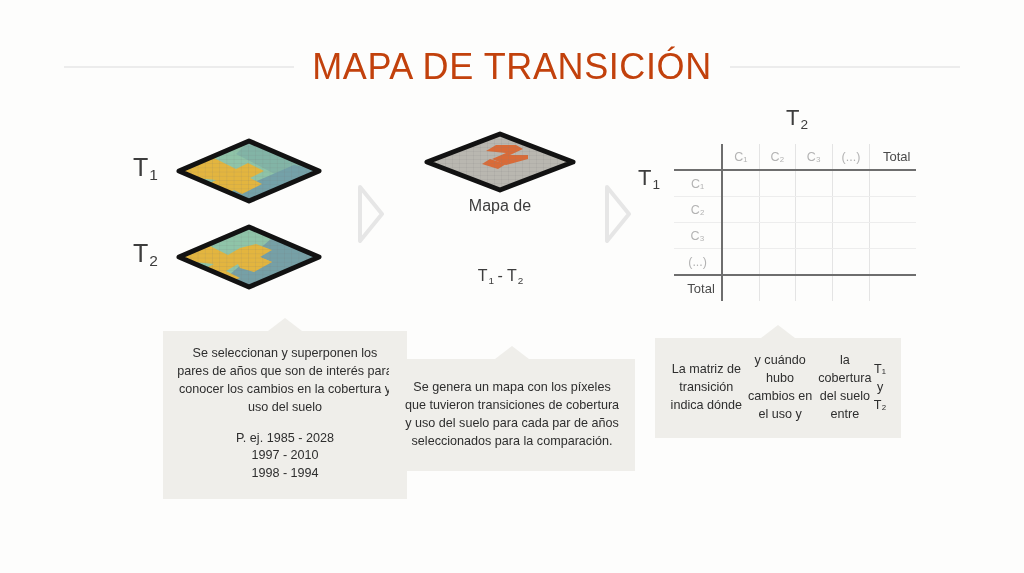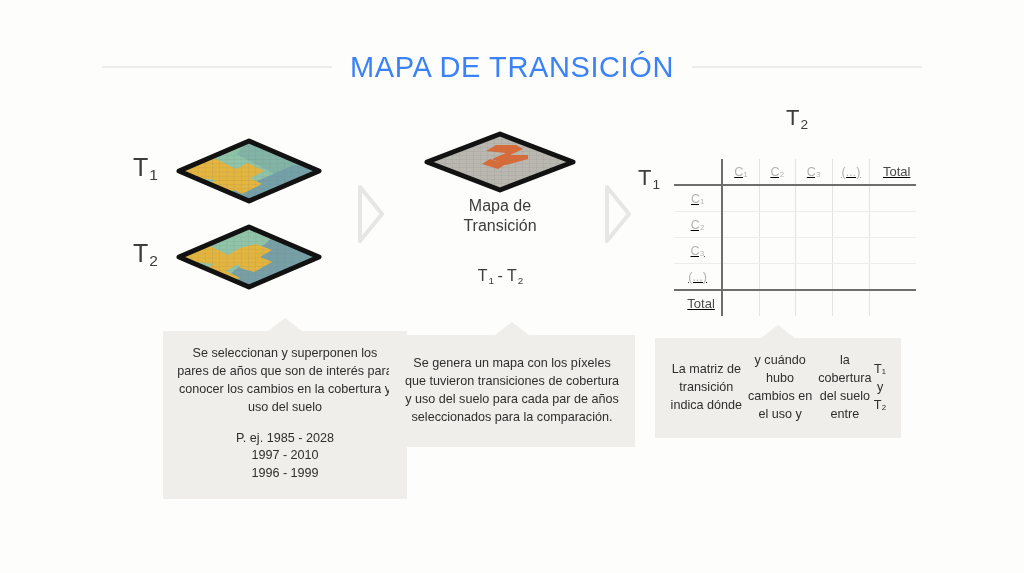--- a/index.html
+++ b/index.html
@@ -29,22 +29,22 @@
     gap: 18px;
   }
   .title-rule {
     height: 2px;
     background: #ececec;
     flex: 0 0 auto;
   }
   .title-rule.left  { width: 230px; }
   .title-rule.right { width: 230px; }
   .slide-title {
-    color: #3b82f6;
-    font-size: 29px;
+    color: #c2410c;
+    font-size: 36px;
     letter-spacing: 0.6px;
     white-space: nowrap;
     font-weight: 400;
   }
 
   
   .chevron {
     position: absolute;
     width: 26px;
     height: 58px;
@@ -122,24 +122,23 @@
   .matrix-left-label {
     position: absolute;
     left: 2px;
     top: 60px;
     color: #3d3d3d;
     font-size: 22px;
   }
   .matrix-table {
     position: absolute;
     left: 38px;
-    top: 54px;
+    top: 39px;
     border-collapse: collapse;
     table-layout: fixed;
-    text-decoration: underline;
   }
   .matrix-table th, .matrix-table td {
     width: 42px;
     height: 25px;
     padding: 0;
     font-weight: 400;
     font-size: 12.5px;
     text-align: center;
     color: #b3b3b3;
     border-right: 1px solid #e4e4e4;
@@ -270,21 +269,20 @@
 
     <polygon points="72,14 92,14 99,18 86,24 104,24 104,28 82,34 68,28 82,22 62,20" fill="#d96b38"></polygon>
     <polygon points="66,28 82,33 74,38 58,33" fill="#d96b38"></polygon>
     <rect x="0" y="0" width="152" height="62" fill="url(#grid3)"></rect>
   </g>
   <polygon points="76,3 149,31 76,59 3,31" fill="none" stroke="#121212" stroke-width="5" stroke-linejoin="round"></polygon>
 </svg>
 
 <div class="mid-caption" style="left:380px; top:196px;">
   <div>Mapa de</div>
-  <div>Transición</div>
 </div>
 
 <div class="mid-sub" style="left:380px; top:268px;">
   <span>T</span><sub>1</sub><span> - </span><span>T</span><sub>2</sub>
 </div>
 
 <div class="chevron" style="left:605px; top:185px;">
   <svg viewBox="0 0 26 58" aria-hidden="true">
     <polygon points="2,2 24,29 2,56" fill="none" stroke="#e6e6e6" stroke-width="4" stroke-linejoin="round"></polygon>
   </svg>
@@ -351,24 +349,24 @@
     </tbody>
   </table>
 </div>
 
 <div class="note" style="left:127px; top:331px; width:244px; height:168px;margin-left:36px;">
   <div class="pointer"></div>
   <p>Se seleccionan y superponen los pares de años que son de interés para conocer los cambios en la cobertura y uso del suelo</p>
   <div class="spacer"></div>
   <p>P. ej. 1985 - 2028</p>
   <p>1997 - 2010</p>
-  <p>1996 - 1999</p>
-</div>
-
-<div class="note" style="left:389px; top:335px; width:246px; height:112px; display:flex; align-items:center; justify-content:center;">
+  <p>1998 - 1994</p>
+</div>
+
+<div class="note" style="left:389px; top:359px; width:246px; height:112px; display:flex; align-items:center; justify-content:center;">
   <div class="pointer"></div>
   <p>Se genera un mapa con los píxeles que tuvieron transiciones de cobertura y uso del suelo para cada par de años seleccionados para la comparación.</p>
 </div>
 
 <div class="note" style="left:655px; top:338px; width:246px; height:100px; display:flex; align-items:center; justify-content:center;">
   <div class="pointer"></div>
   <p>La matriz de transición indica dónde</p>
   <p>y cuándo hubo cambios en el uso y</p>
   <p>la cobertura del suelo entre</p>
   <p>T₁ y T₂</p>

